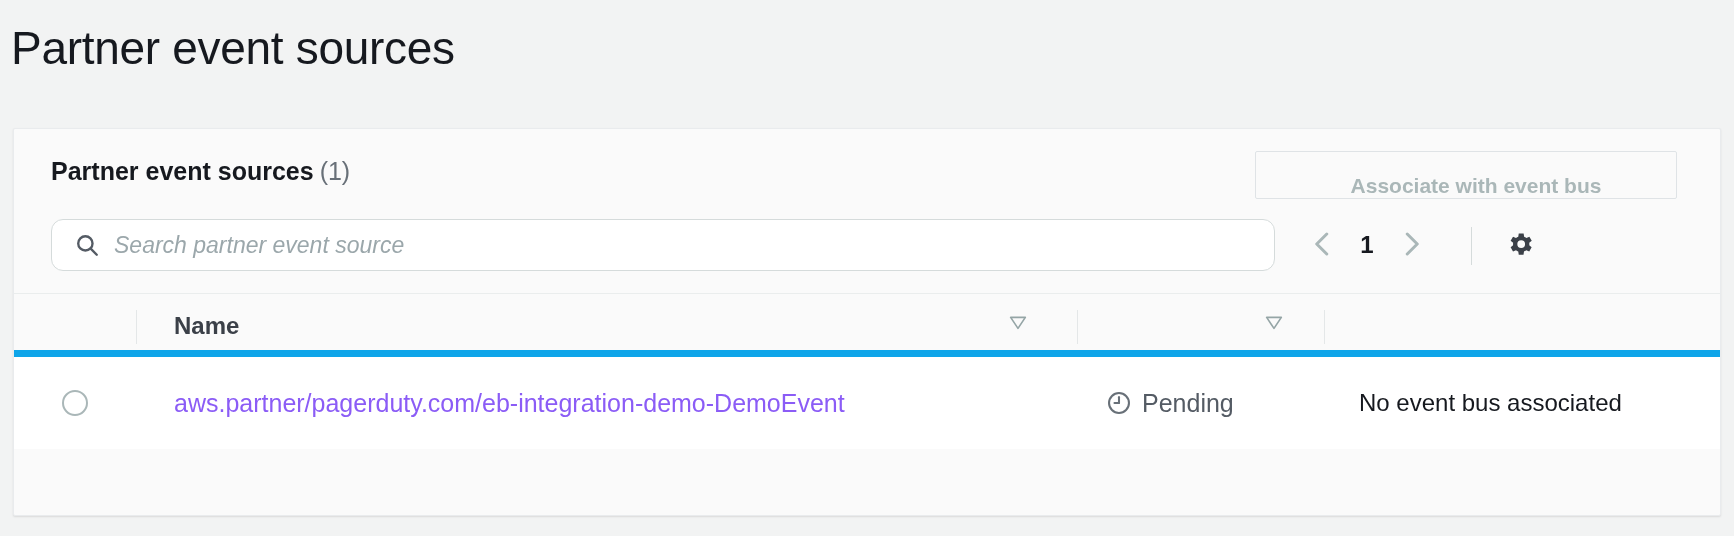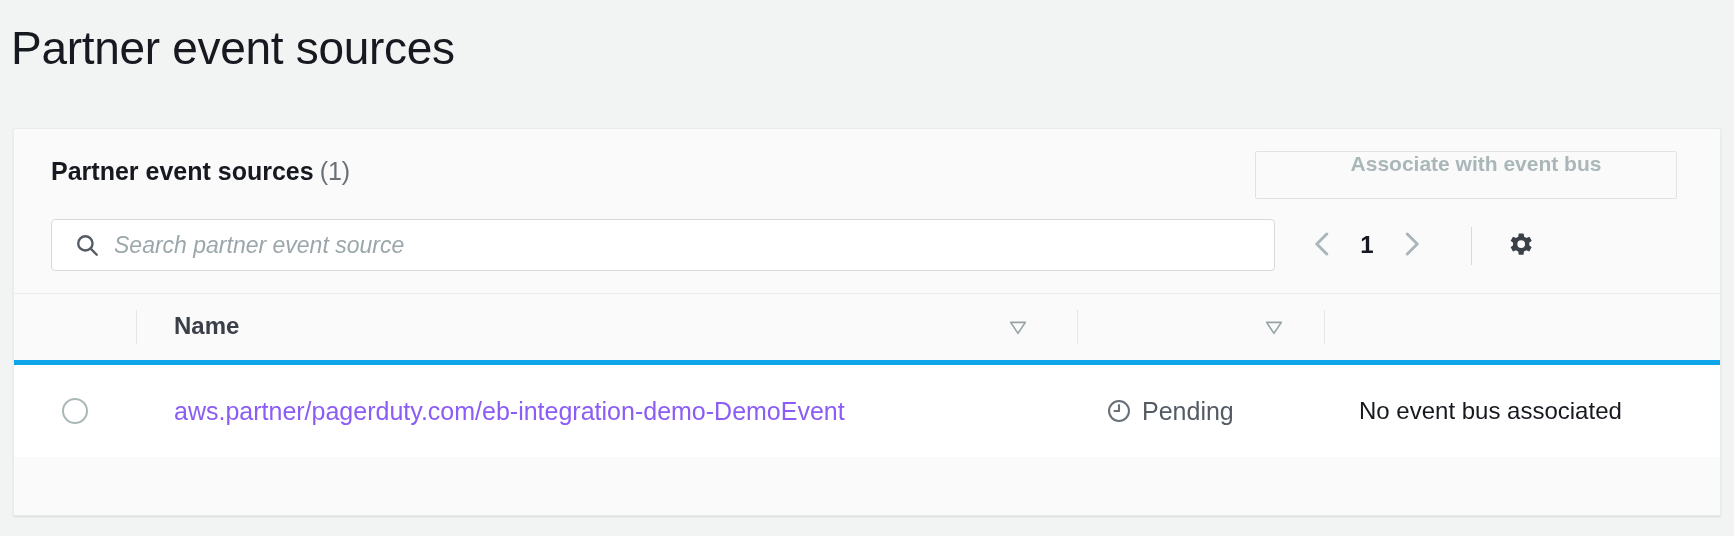--- a/index.html
+++ b/index.html
@@ -75,40 +75,40 @@
     height: 48px;
     background: #fafafa;
     border: 1px solid #dfe3e6;
     border-radius: 2px;
     color: #aab7b8;
     font-size: 21px;
     font-weight: 700;
     font-family: "Liberation Sans", sans-serif;
     cursor: default;
     display: flex;
-    align-items: flex-start;
+    align-items: flex-end;
     justify-content: center;
     white-space: nowrap;
     padding-left: 20px;
   }
 
   
   .tools-row {
     position: relative;
     height: 84px;
   }
   .search-box {
     position: absolute;
     left: 37px;
     top: 10px;
     width: 1224px;
     height: 52px;
     background: #ffffff;
     border: 1px solid #d5dbdb;
-    border-radius: 4px;
+    border-radius: 12px;
     display: flex;
     align-items: center;
   }
   .search-icon {
     width: 26px;
     height: 26px;
     margin-left: 22px;
     margin-right: 14px;
     flex: 0 0 auto;
     color: #545b64;
@@ -179,24 +179,24 @@
     color: #3b4048;
   }
 
   
   .table {
     position: relative;
     width: 100%;
   }
   .thead {
     position: relative;
-    height: 72px;
+    height: 64px;
     background: #fafafa;
     border-top: 1px solid #eaeded;
-    border-bottom: 5px solid #0ea5e9;
+    border-bottom: 7px solid #0ea5e9;
   }
   .th {
     position: absolute;
     top: 0;
     height: 64px;
     display: flex;
     align-items: center;
     font-size: 24px;
     font-weight: 700;
     color: #3b4048;

